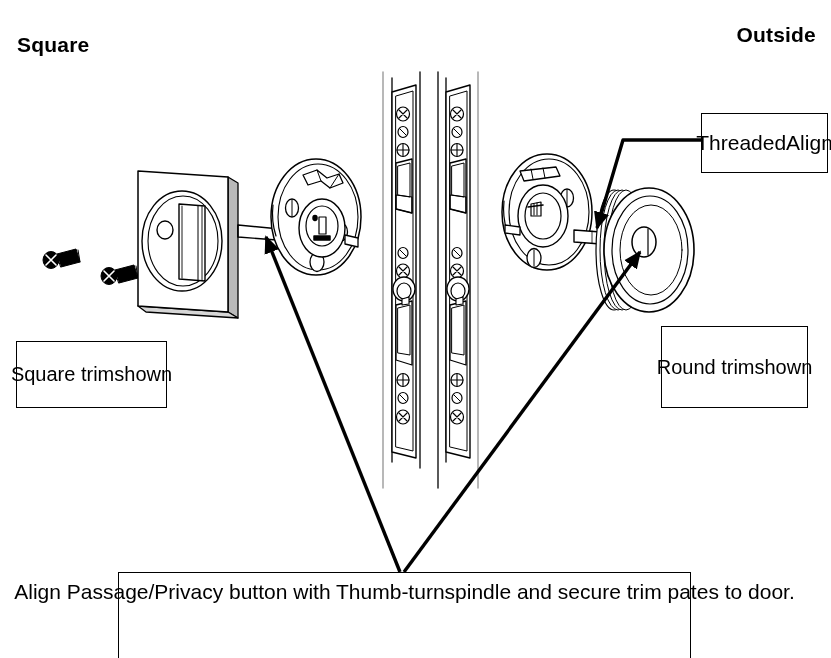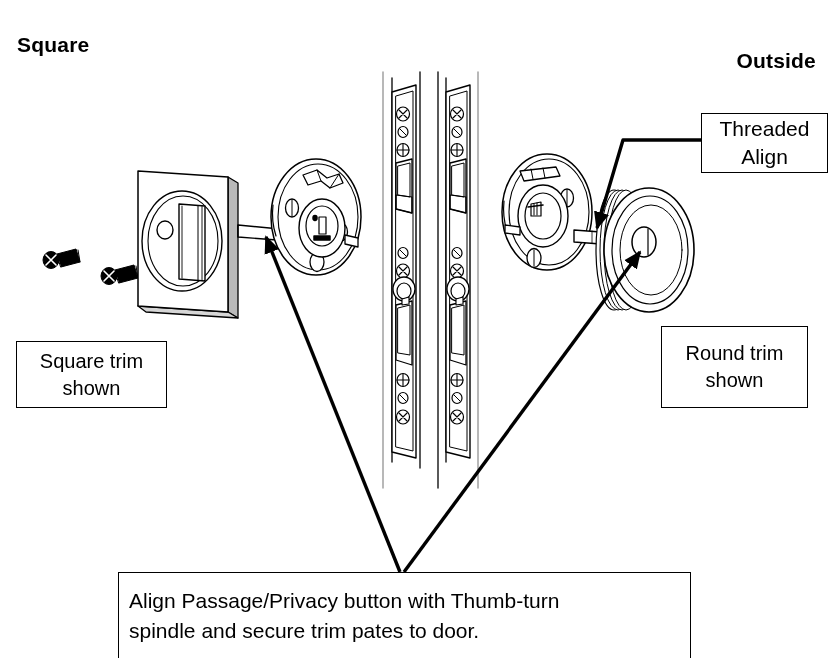--- a/index.html
+++ b/index.html
@@ -28,33 +28,33 @@
   .hdr {
     position: absolute;
     font-weight: bold;
     font-size: 21px;
     letter-spacing: 0.2px;
     line-height: 1;
     white-space: nowrap;
     color: #000;
   }
   #hdr-inside  { left: 17px;  top: 34px; }
-  #hdr-outside { right: 15px; top: 50px; }
+  #hdr-outside { right: 15px; top: 24px; }
 
   .callout {
     position: absolute;
     box-sizing: border-box;
     border: 1.6px solid #000;
     background: #ffffff;
     color: #000;
     font-size: 20px;
     line-height: 1.33;
     text-align: center;
     display: flex;
-    flex-direction: column;
+    flex-direction: row;
     justify-content: center;
     align-items: center;
     padding: 2px 6px;
   }
   .callout .l1, .callout .l2 { display: block; white-space: nowrap; }
 
   #callout-threaded-tube {
     left: 701px; top: 113px; width: 127px; height: 60px;
     font-size: 21px;
   }

